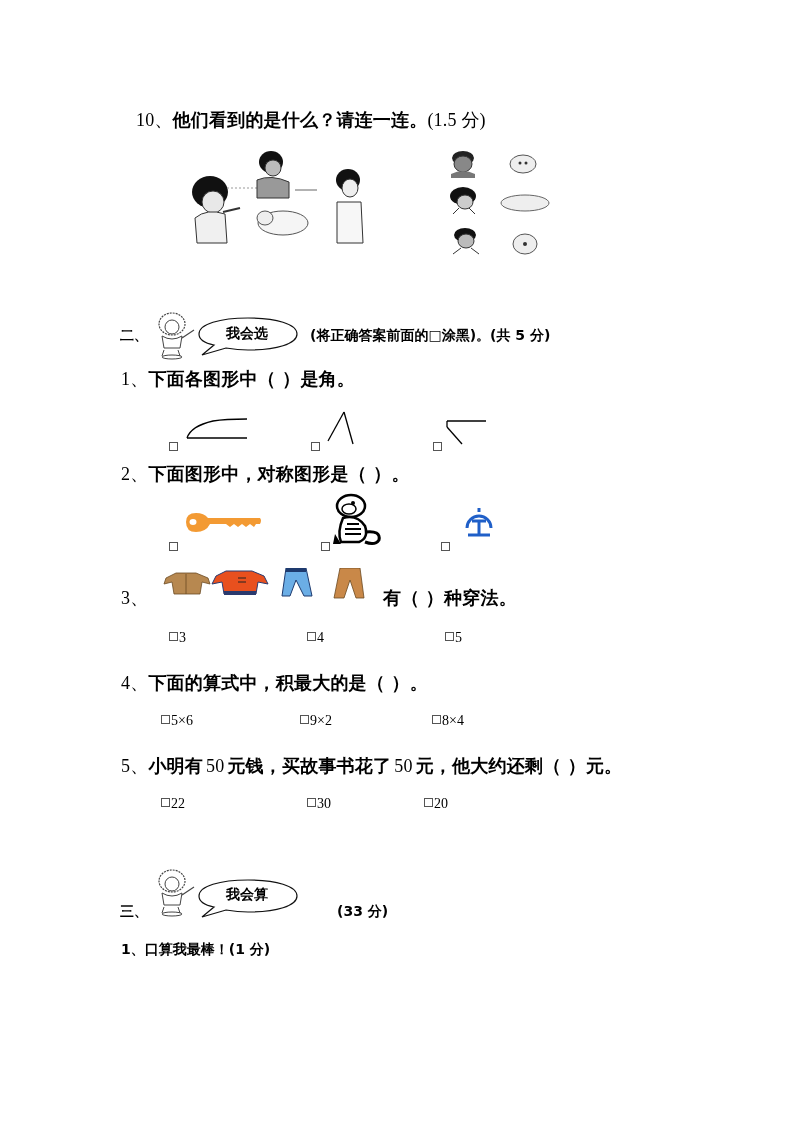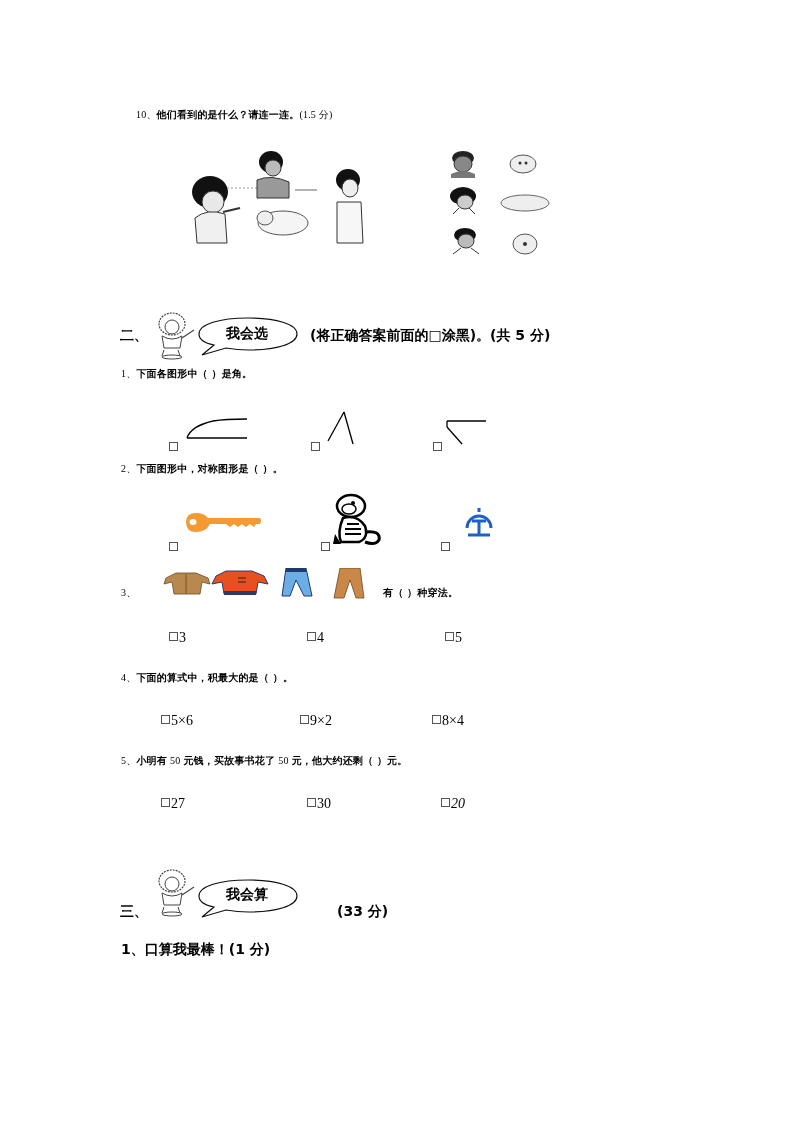--- a/index.html
+++ b/index.html
@@ -1,19 +1,19 @@
 <!DOCTYPE html>
 <html><head>
 <meta charset="utf-8">
 <style>
   html, body { margin: 0; padding: 0; background: #ffffff; }
   body { width: 793px; height: 1122px; position: relative; overflow: hidden;
          font-family: "DejaVu Sans", sans-serif; color: #000; }
   .abs { position: absolute; }
-  .qtext { font-size: 10px; font-weight: bold; white-space: nowrap; letter-spacing: 0.2px; }
+  .qtext { font-size: 18px; font-weight: bold; white-space: nowrap; letter-spacing: 0.2px; }
   .num { font-family: "Liberation Serif", "DejaVu Serif", serif; font-weight: normal; }
   .opt { font-family: "Liberation Serif", "DejaVu Serif", serif; font-size: 14px; white-space: nowrap; }
   .box { display: inline-block; width: 7px; height: 7px; border: 1px solid #555; vertical-align: 1px; margin-right: 1px; }
   .section { font-size: 14px; font-weight: bold; white-space: nowrap; }
   .bubble-text { font-size: 14px; font-weight: bold; }
   svg { display: block; }
 </style>
 </head>
 <body>
 
@@ -209,23 +209,23 @@
 </div>
 
 <div class="abs opt" style="left:161px; top:713px;"><span class="box"></span><span>5×6</span></div>
 <div class="abs opt" style="left:300px; top:713px;"><span class="box"></span><span>9×2</span></div>
 <div class="abs opt" style="left:432px; top:713px;"><span class="box"></span><span>8×4</span></div>
 
 <div class="abs qtext" style="left:121px; top:754px;">
   <span class="num">5、</span><span>小明有</span><span class="num" style="padding:0 3px;">50</span><span>元钱，买故事书花了</span><span class="num" style="padding:0 3px;">50</span><span>元，他大约还剩（    ）元。</span>
 </div>
 
-<div class="abs opt" style="left:161px; top:796px;"><span class="box"></span><span>27</span></div>
+<div class="abs opt" style="left:161px; top:796px;"><span class="box"></span><span>22</span></div>
 <div class="abs opt" style="left:307px; top:796px;"><span class="box"></span><span>30</span></div>
-<div class="abs opt" style="left:441px; top:796px;font-style:italic;"><span class="box"></span><span>20</span></div>
+<div class="abs opt" style="left:424px; top:796px;"><span class="box"></span><span>20</span></div>
 
 <div class="abs section" style="left:120px; top:903px;">三、</div>
 
 <div class="abs" style="left:150px; top:867px; width:55px; height:50px;">
   <svg width="55" height="50" viewBox="0 0 55 50">
     <ellipse cx="22" cy="14" rx="13" ry="11" fill="none" stroke="#444" stroke-width="1.2" stroke-dasharray="2,1"></ellipse>
     <ellipse cx="22" cy="17" rx="7" ry="7" fill="none" stroke="#444" stroke-width="1"></ellipse>
     <path d="M12 26 Q22 32 32 26 L30 38 L14 38 Z" fill="none" stroke="#444" stroke-width="1"></path>
     <path d="M32 28 L44 20" stroke="#444" stroke-width="1.2"></path>
     <path d="M14 40 L12 46 M28 40 L30 46" stroke="#444" stroke-width="1"></path>

